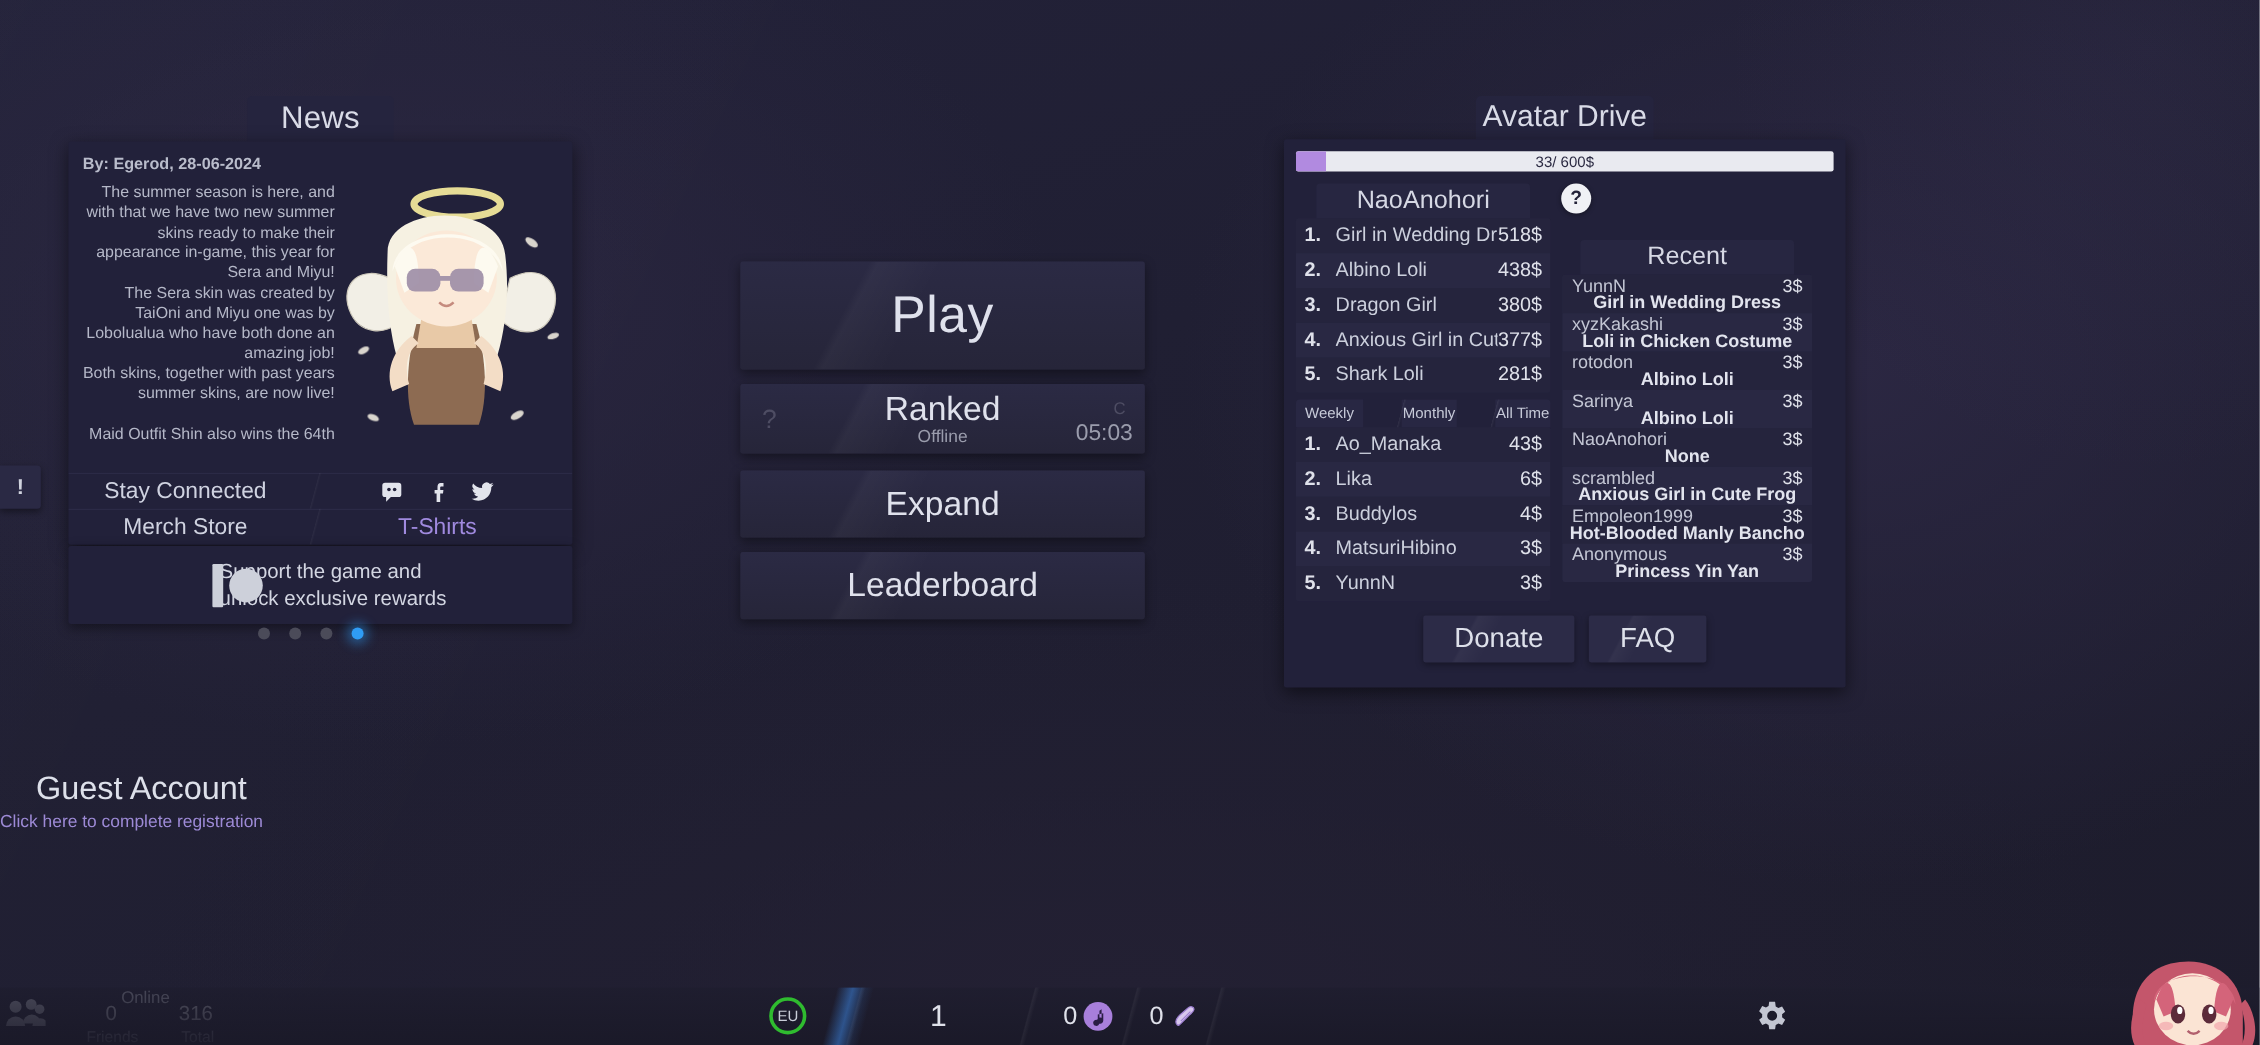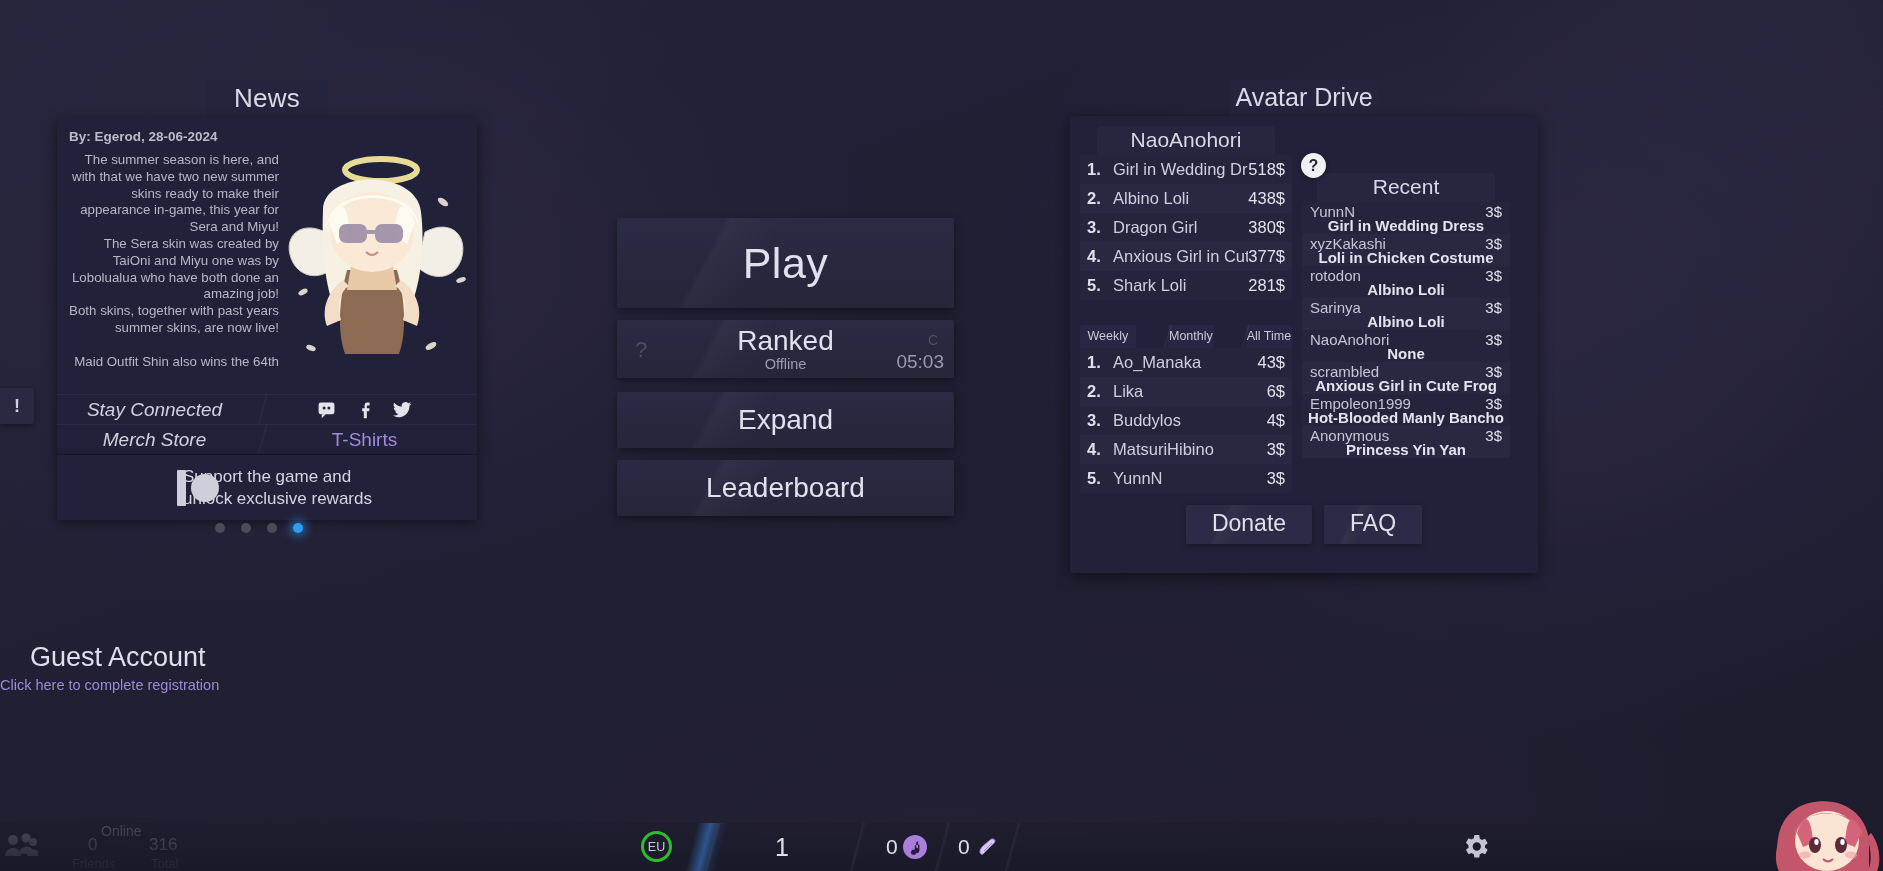--- a/index.html
+++ b/index.html
@@ -73,21 +73,21 @@
   }
   .news-row {
     display: flex; align-items: center; height: 30px;
     border-top: 1px solid #2b2a46;
     position: relative;
   }
   .news-row .slash {
     position: absolute; left: 195px; top: -1px; bottom: 0; width: 22px;
     background: linear-gradient(105deg, transparent 46%, rgba(255,255,255,0.045) 48%, transparent 54%);
   }
-  .nr-left { width: 195px; text-align: center; font-size: 19px; color: #cfd2e0; font-style: italic; }
+  .nr-left { width: 195px; text-align: center; font-size: 19px; color: #cfd2e0; }
   .nr-right { flex: 1; display: flex; align-items: center; justify-content: center; gap: 16px; }
   #tshirts { font-size: 19px; color: #a08adf; }
   .social-ico {
     width: 22px; height: 22px; display: inline-flex;
     align-items: center; justify-content: center;
     color: #dfe1ea;
   }
 
   
   #patreon {
@@ -168,21 +168,21 @@
   .rank-row {
     display: flex; align-items: center; height: 29px;
     padding: 0 7px; font-size: 16.5px; color: #ccd0dd;
   }
   .rank-row:nth-child(odd) { background: #25243d; }
   .rank-row:nth-child(even) { background: #292843; }
   .rank-num { width: 26px; font-weight: bold; color: #dfe1ea; }
   .rank-name { flex: 1; white-space: nowrap; overflow: hidden; }
   .rank-val { font-weight: 500; color: #dfe1ea; }
 
-  #tabbar { display: flex; margin-top: 25px; position: relative; gap: 32px; }
+  #tabbar { display: flex; margin-top: 6px; position: relative; gap: 32px; }
   .minitab {
     font-size: 12.5px; color: #c7cad8; padding: 4px 0 5px 0;
     text-align: center; background: #282743; position: relative;
   }
   .minitab:nth-child(1) { width: 80px; border-radius: 3px 0 0 0; }
   .minitab:nth-child(2) { width: 66px; }
   .minitab:nth-child(3) { width: 66px; border-radius: 0 3px 0 0; }
   .minitab + .minitab::before {
     content: ""; position: absolute; left: -7px; top: 0; bottom: 0; width: 14px;
     background: linear-gradient(105deg, transparent 45%, rgba(255,255,255,0.06) 47%, transparent 56%);
@@ -408,20 +408,24 @@
   <div class="mainbtn" id="btn-leaderboard">
     <div class="diag"></div>
     <span>Leaderboard</span>
   </div>
 </div>
 
 <div id="ad-wrap">
   <div id="ad-tab">Avatar Drive</div>
   <div id="ad-card">
 
+    <div id="ad-progress">
+      <div id="ad-progress-fill" style="width: 5.5%; background: rgb(177, 138, 224);"></div>
+      <div id="ad-progress-text">33/ 600$</div>
+    </div>
 
     <div id="help-btn">?</div>
 
     <div id="ad-cols">
 
       <div id="ad-left">
         <div class="sub-tab">NaoAnohori</div>
         <div class="rank-list">
           <div class="rank-row">
             <span class="rank-num">1.</span>

